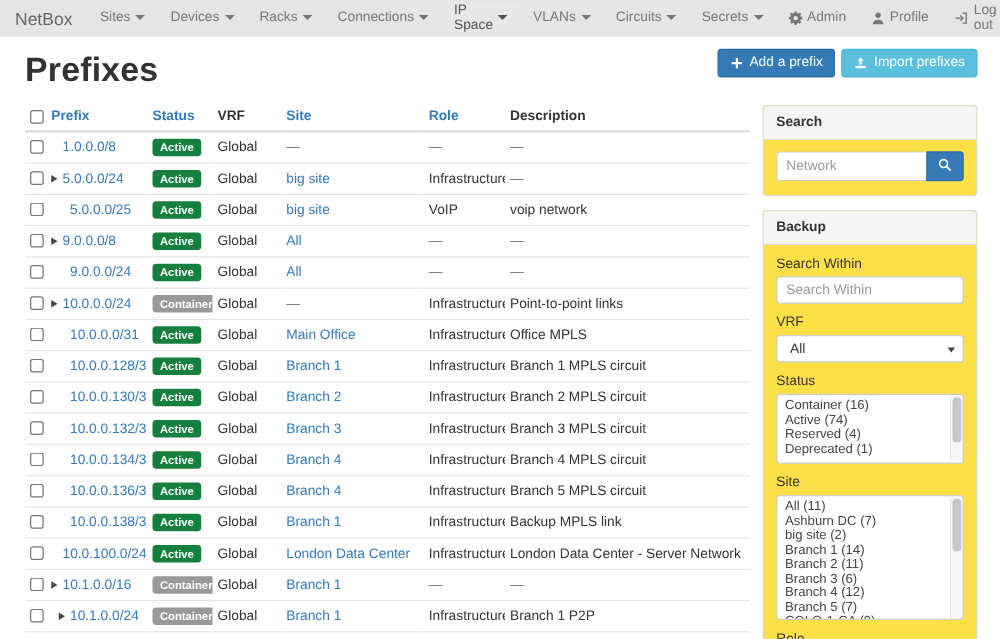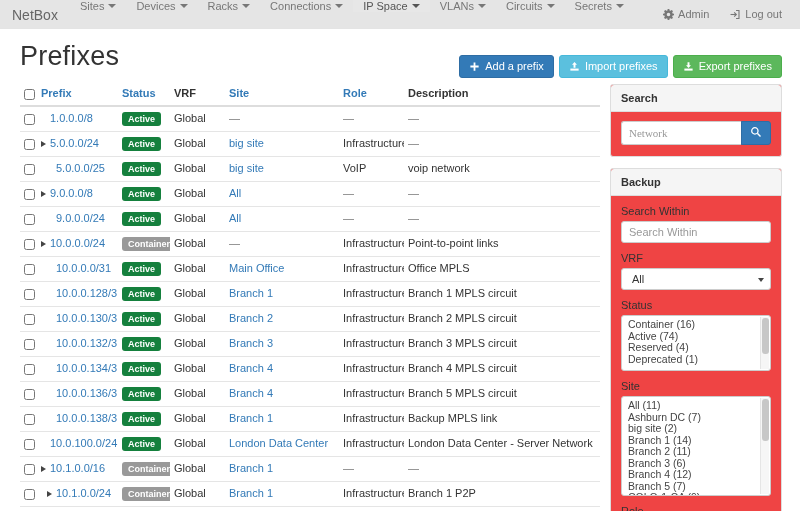--- a/index.html
+++ b/index.html
@@ -11,34 +11,34 @@
     font-size:11px;
   }
   a { text-decoration:none; }
 
   
   .navbar {
     height:29px; background:#e5e5e5; border-bottom:1px solid #e4e4e4;
     display:flex; align-items:stretch; padding-left:4px;
   }
   .brand { font-size:14px; color:#666; padding:7px 12px 0 8px; cursor:pointer; }
-  .nav-left { display:flex; align-items:flex-start; list-style:none; margin:0; padding:0; }
+  .nav-left { display:flex; align-items:center; list-style:none; margin:0; padding:0; }
   .nav-item { display:flex; align-items:center; padding:0 10px; color:#777; cursor:pointer; }
   .nav-item.active { background:#e7e7e7; color:#555; }
   .caret { display:inline-block; width:0; height:0; margin-left:4px;
     border-top:4px solid currentColor; border-left:4px solid transparent; border-right:4px solid transparent; }
   .nav-right { margin-left:auto; display:flex; align-items:stretch; padding-right:8px; }
   .nav-right .nav-item { gap:4px; }
   .nav-right svg { display:block; }
 
   
   .content { padding:0 18px 0 20px; }
   .page-head { display:flex; justify-content:space-between; align-items:flex-start; }
-  .page-title { font-size:27px; font-weight:400; color:#333; margin:12px 0 10px 0; letter-spacing:0.2px; }
-  .actions { margin-top:26px; display:flex; gap:5px; }
+  .page-title { font-size:27px; font-weight:700; color:#333; margin:12px 0 10px 0; letter-spacing:0.2px; }
+  .actions { margin-top:10px; display:flex; gap:5px; }
   .btn { display:inline-flex; align-items:center; gap:5px; padding:4px 9px; border-radius:3px;
     color:#fff; font-size:11px; border:1px solid transparent; cursor:pointer;
     font-family:inherit; line-height:13px; }
   .btn svg { display:block; }
   .btn-primary { background:#337ab7; border-color:#2e6da4; }
   .btn-info    { background:#5bc0de; border-color:#46b8da; }
   .btn-success { background:#5cb85c; border-color:#4cae4c; }
 
   
   .main-row { display:flex; gap:10px; align-items:flex-start; }
@@ -65,25 +65,25 @@
     border-left:5px solid #444; border-top:3px solid transparent; border-bottom:3px solid transparent; }
   .tri-ph { display:inline-block; width:9px; }
   .badge { display:inline-block; padding:2px 6px; font-size:9px; font-weight:bold;
     color:#fff; border-radius:3px; line-height:10px; }
   .badge-active { background:#15803d; }
   .badge-container { background:#999; }
   .dash { color:#777; }
   .vrf-val, .role-val, .desc-val { color:#333;text-align:right; }
 
   
-  .panel { border:1px solid #ddd; border-radius:3px; margin-bottom:11px; background:#ef4444; }
+  .panel { border:1px solid #ddd; border-radius:3px; margin-bottom:11px; background:#fde047; }
   .panel-head { background:#f5f5f5; border-bottom:1px solid #ddd; padding:7px 10px;
     font-weight:bold; color:#333; border-radius:3px 3px 0 0; }
   .panel-body { padding:9px 10px 11px 10px; }
-  .input-group { display:flex;font-family:Liberation Serif, serif; }
+  .input-group { display:flex; }
   .input-group input { flex:1; min-width:0; height:24px; border:1px solid #ccc;
     border-right:none; border-radius:3px 0 0 3px; padding:0 7px; font-size:11px; font-family:inherit; }
   .input-group button { width:30px; height:24px; background:#337ab7; border:1px solid #2e6da4;
     border-radius:0 3px 3px 0; cursor:pointer; display:flex; align-items:center; justify-content:center; }
   input::placeholder { color:#999; opacity:1; }
   .f-label { margin:9px 0 4px 0; color:#333; }
   .f-label:first-child { margin-top:0; }
   .f-text { width:100%; height:22px; border:1px solid #ccc; border-radius:3px;
     padding:0 7px; font-size:11px; font-family:inherit; }
   .select-box { position:relative; height:22px; line-height:20px; border:1px solid #ccc;
@@ -143,20 +143,29 @@
       <div class="nav-item">
         <span>
           <svg width="11" height="11" viewBox="0 0 16 16">
             <path fill="#777" fill-rule="evenodd" d="M6.8 0h2.4l.4 2.1c.5.1 1 .3 1.4.6l1.8-1.2 1.7 1.7-1.2 1.8c.3.4.5.9.6 1.4l2.1.4v2.4l-2.1.4c-.1.5-.3 1-.6 1.4l1.2 1.8-1.7 1.7-1.8-1.2c-.4.3-.9.5-1.4.6l-.4 2.1H6.8l-.4-2.1c-.5-.1-1-.3-1.4-.6l-1.8 1.2-1.7-1.7 1.2-1.8c-.3-.4-.5-.9-.6-1.4L0 9.2V6.8l2.1-.4c.1-.5.3-1 .6-1.4L1.5 3.2 3.2 1.5 5 2.7c.4-.3.9-.5 1.4-.6L6.8 0zM8 5.4A2.6 2.6 0 1 0 8 10.6 2.6 2.6 0 0 0 8 5.4z"></path>
           </svg>
         </span>
         <span>Admin</span>
       </div>
       <div class="nav-item">
         <span>
+          <svg width="11" height="11" viewBox="0 0 16 16">
+            <circle cx="8" cy="4.6" r="3.1" fill="#777"></circle>
+            <path d="M1.8 15c.3-3.4 2.9-5 6.2-5s5.9 1.6 6.2 5z" fill="#777"></path>
+          </svg>
+        </span>
+        <span>Profile</span>
+      </div>
+      <div class="nav-item">
+        <span>
           <svg width="12" height="11" viewBox="0 0 16 16">
             <path d="M9.5 2.2h4.3v11.6H9.5" fill="none" stroke="#777" stroke-width="1.6"></path>
             <path d="M1.5 8h8" stroke="#777" stroke-width="1.6"></path>
             <path d="M6.8 4.8 10 8l-3.2 3.2" fill="none" stroke="#777" stroke-width="1.6"></path>
           </svg>
         </span>
         <span>Log out</span>
       </div>
     </div>
 </div>
@@ -174,29 +183,20 @@
           <span>Add a prefix</span>
         </button>
         <button class="btn btn-info">
           <span>
             <svg width="11" height="11" viewBox="0 0 16 16">
               <path fill="#fff" d="M8 1.5l3.6 3.8H9.4v4.4H6.6V5.3H4.4z"></path>
               <path fill="#fff" d="M2 11h12v3H2z"></path>
             </svg>
           </span>
           <span>Import prefixes</span>
-        </button>
-        <button class="btn btn-success">
-          <span>
-            <svg width="11" height="11" viewBox="0 0 16 16">
-              <path fill="#fff" d="M6.6 1.8h2.8v4.4h2.2L8 10 4.4 6.2h2.2z"></path>
-              <path fill="#fff" d="M2 11h12v3H2z"></path>
-            </svg>
-          </span>
-          <span>Export prefixes</span>
         </button>
       </div>
   </div>
 
   <div class="main-row">
     <div class="table-wrap">
       <table>
         <thead>
             <tr id="thead-row">
               <th><input type="checkbox" style=""></th>

